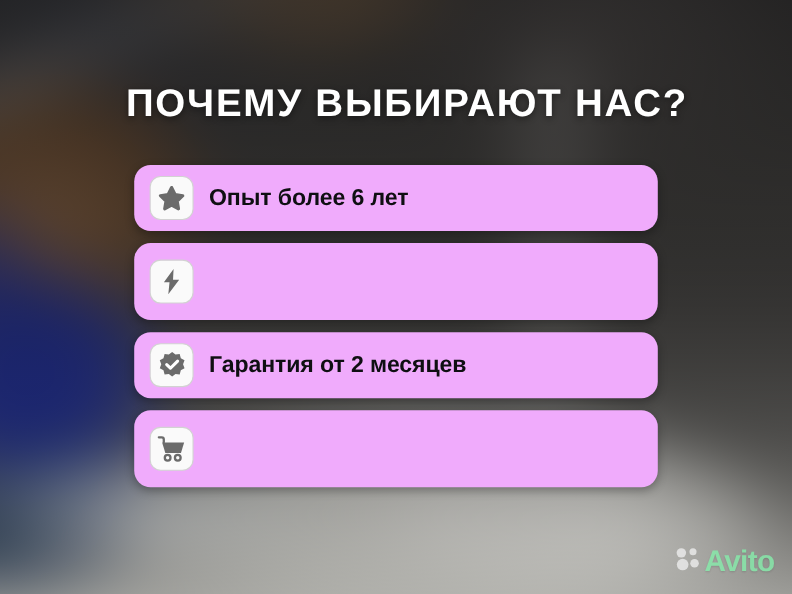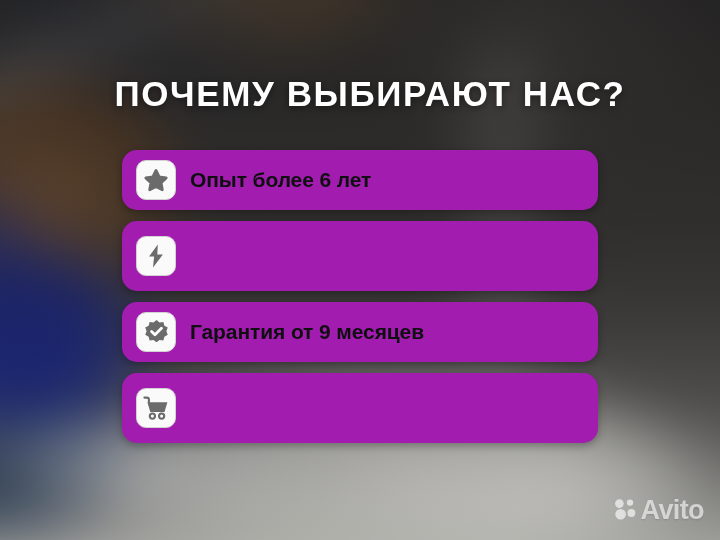--- a/index.html
+++ b/index.html
@@ -127,21 +127,21 @@
     top: 150px;
     width: 476px;
     display: flex;
     flex-direction: column;
     gap: 11px;
   }
 
   .card {
     display: flex;
     align-items: center;
-    background: #a21caf;
+    background: #f0abfc;
     border-radius: 15px;
     padding: 10px 14px;
     box-shadow: 0 3px 9px rgba(0,0,0,0.30);
     min-height: 60px;
   }
   .card.two-line { min-height: 70px; }
 
   .icon-box {
     flex: 0 0 auto;
     width: 40px;
@@ -170,21 +170,21 @@
     position: absolute;
     right: 16px;
     bottom: 14px;
     display: flex;
     align-items: center;
     opacity: 0.78;
     z-index: 6;
   }
   .avito-mark { margin-right: 4px; }
   .avito-word {
-    color: #e5e5e5;
+    color: #86efac;
     font-size: 27px;
     font-weight: bold;
     letter-spacing: -0.6px;
     text-shadow: 0 1px 2px rgba(0,0,0,0.18);
   }
 </style>
 </head>
 <body>
 
 <div class="poster">
@@ -237,21 +237,21 @@
       </div>
 
       <div class="card">
         <span class="icon-box">
           <svg width="27" height="27" viewBox="0 0 24 24" aria-hidden="true">
             <path fill="#6b6b6b" d="M12 0.9 14.7 3.0 18.1 2.6 19.0 5.9 22.0 7.6 20.8 10.8 22.0 14.0 19.0 15.7 18.1 19.0 14.7 18.6 12 20.7 9.3 18.6 5.9 19.0 5.0 15.7 2.0 14.0 3.2 10.8 2.0 7.6 5.0 5.9 5.9 2.6 9.3 3.0Z"></path>
             <path fill="none" stroke="#ffffff" stroke-width="2.5" stroke-linecap="round" stroke-linejoin="round" d="M7.6 11.1 10.6 14.0 16.4 8.2"></path>
           </svg>
         </span>
         <div class="card-text">
-          <span>Гарантия от 9 месяцев</span>
+          <span>Гарантия от 2 месяцев</span>
         </div>
       </div>
 
       <div class="card two-line">
         <span class="icon-box">
           <svg width="28" height="26" viewBox="0 0 28 26" aria-hidden="true">
             <path fill="none" stroke="#6b6b6b" stroke-width="2.1" stroke-linecap="round" stroke-linejoin="round" d="M2.4 2.6h2.6a1.9 1.9 0 0 1 1.9 1.9V7.1"></path>
             <path fill="#6b6b6b" d="M5.4 7.3h20.0l-2.9 9.6H8.3Z"></path>
             <circle cx="10.4" cy="21.1" r="2.6" fill="none" stroke="#6b6b6b" stroke-width="2.1"></circle>
             <circle cx="19.6" cy="21.1" r="2.6" fill="none" stroke="#6b6b6b" stroke-width="2.1"></circle>

